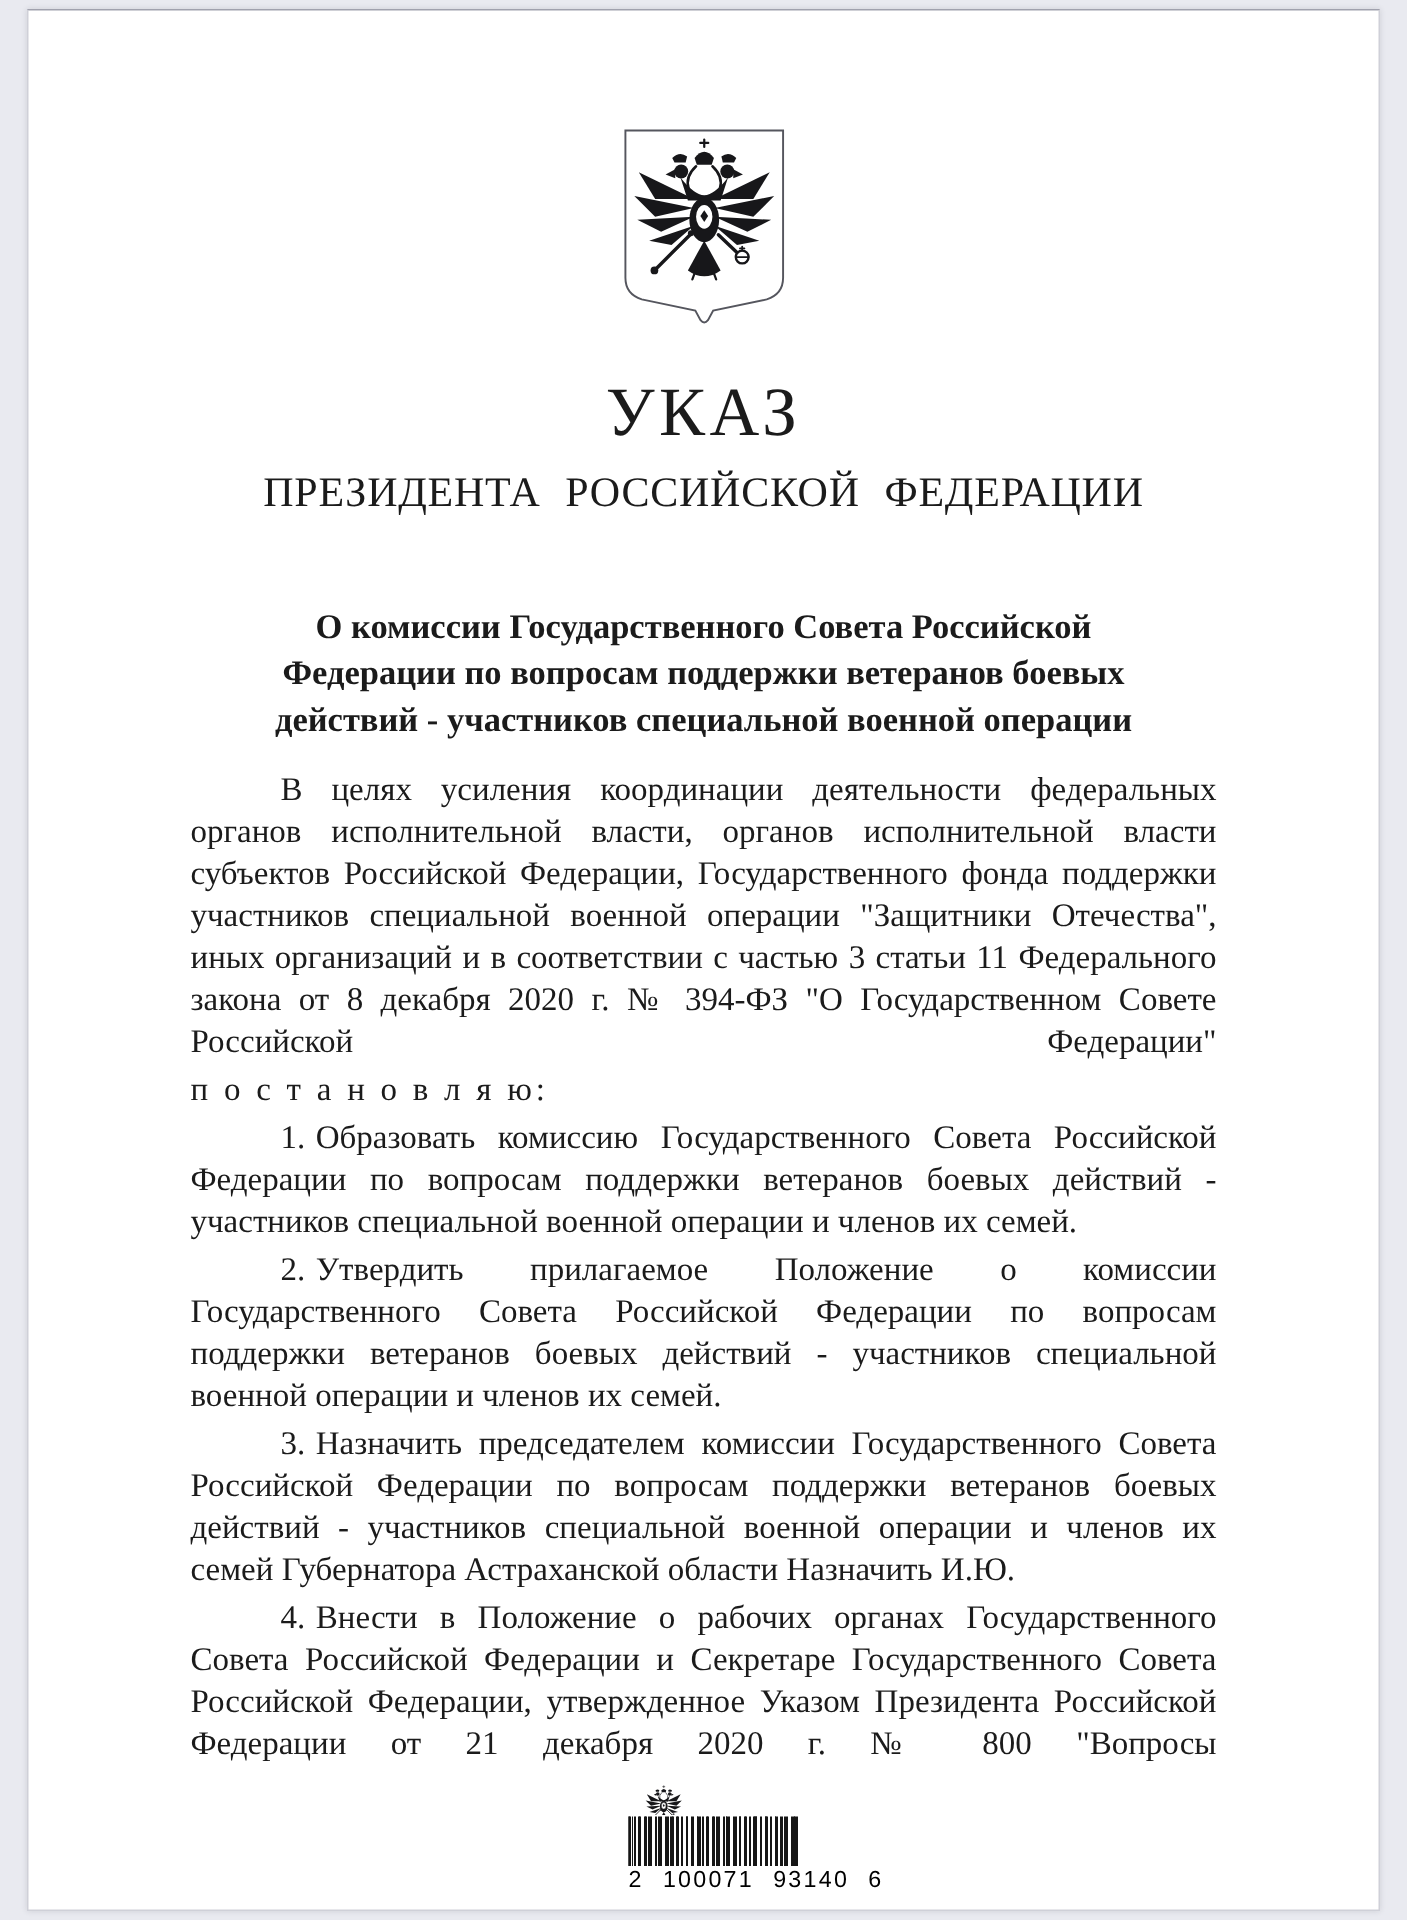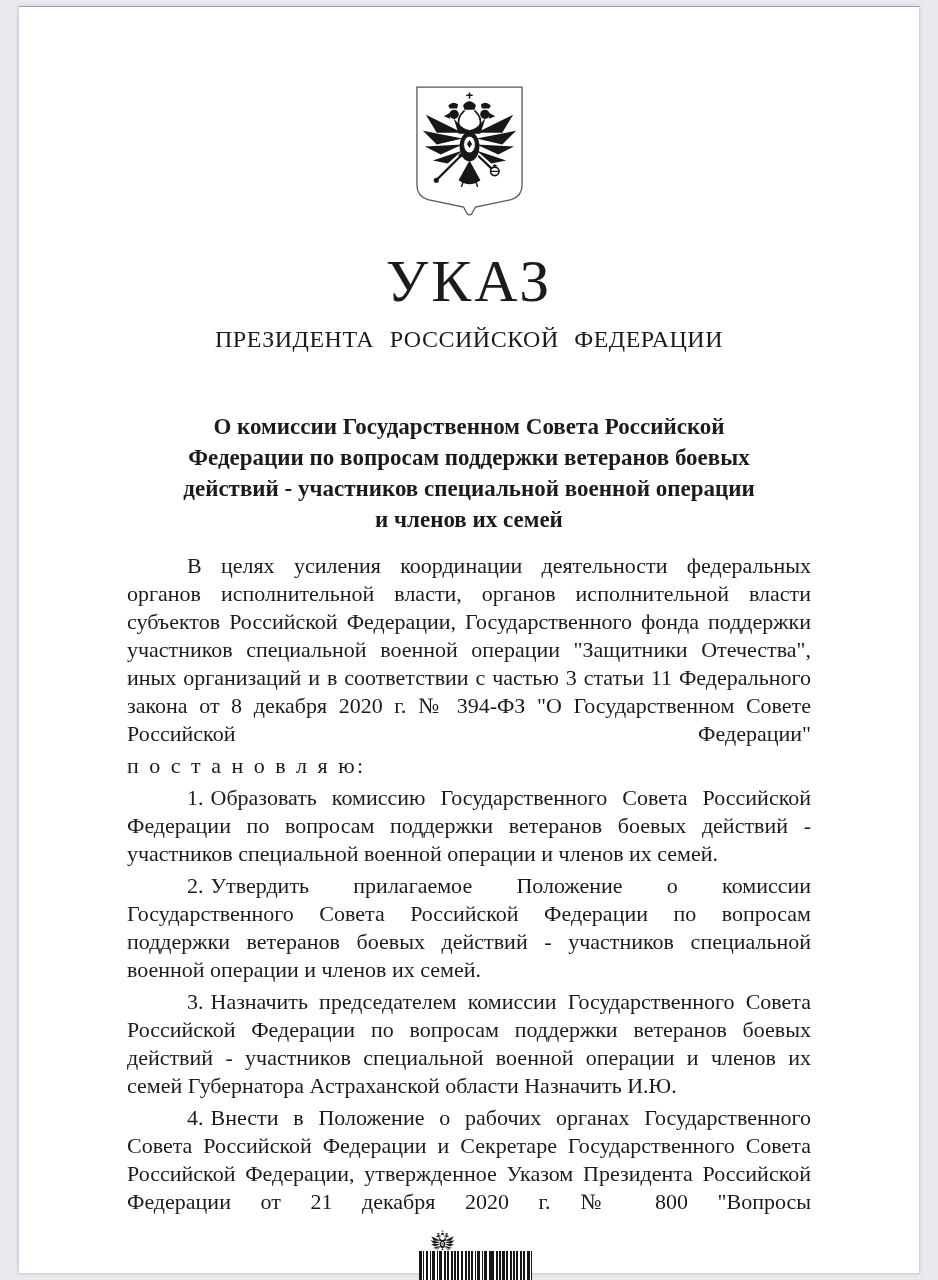--- a/index.html
+++ b/index.html
@@ -12,25 +12,25 @@
   .page{
     position:absolute;left:18px;top:6px;width:902px;height:1268px;
     box-sizing:border-box;background:#ffffff;
     border:1px solid #cfd0d8;border-top-color:#a0a1ad;
     box-shadow:0 0 4px rgba(40,40,60,.14);
     padding:78px 104px 0 104px;
   }
   .coat{ text-align:center;margin:0 0 26px 0; }
   .doctype{
     margin:0;text-align:center;font-weight:400;
-    font-size:60px;line-height:1.0;letter-spacing:3px;
+    font-size:46px;line-height:1.0;letter-spacing:3px;
   }
   .issuer{
     margin:15px 0 0 0;text-align:center;font-weight:400;
-    font-size:24px;line-height:1.15;letter-spacing:.5px;word-spacing:9px;
+    font-size:28px;line-height:1.15;letter-spacing:.5px;word-spacing:9px;
     white-space:nowrap;
   }
   .subject{
     margin:57px 0 0 0;text-align:center;
     font-weight:700;font-size:23px;line-height:31px;
   }
   .subject span{display:block;}
   .text-body{ margin-top:17px;font-size:22px;line-height:28px;text-align:justify; }
   .text-body p{margin:4px;}
   .intro{ text-indent:60px;text-align-last:justify; }
@@ -101,24 +101,23 @@
       <svg width="119" height="136" viewBox="0 0 120 137">
         <path d="M7,2 H113 V101 Q113,112 102,115.5 L66,123 L62.5,129.5 Q60,132.5 57.5,129.5 L54,123 L18,115.5 Q7,112 7,101 Z" fill="#ffffff" stroke="#55565e" stroke-width="1.3"></path>
         <use href="#eagle"></use>
       </svg>
     </div>
 
     <h1 class="doctype">УКАЗ</h1>
     <h2 class="issuer">ПРЕЗИДЕНТА РОССИЙСКОЙ ФЕДЕРАЦИИ</h2>
 
     <div class="subject">
-      <span>О комиссии Государственном Совета Российской</span>
+      <span>О комиссии Государственного Совета Российской</span>
       <span>Федерации по вопросам поддержки ветеранов боевых</span>
       <span>действий - участников специальной военной операции</span>
-      <span>и членов их семей</span>
     </div>
 
     <div class="text-body">
       <p class="intro">В целях усиления координации деятельности федеральных органов исполнительной власти, органов исполнительной власти субъектов Российской Федерации, Государственного фонда поддержки участников специальной военной операции "Защитники Отечества", иных организаций и в соответствии с частью 3 статьи 11 Федерального закона от 8 декабря 2020 г. № 394-ФЗ "О Государственном Совете Российской Федерации"</p>
       <p class="enact">п о с т а н о в л я ю:</p>
 
       <p class="item">
         <span class="num">1.</span><span>Образовать комиссию Государственного Совета Российской Федерации по вопросам поддержки ветеранов боевых действий - участников специальной военной операции и членов их семей.</span>
       </p>
       <p class="item">

